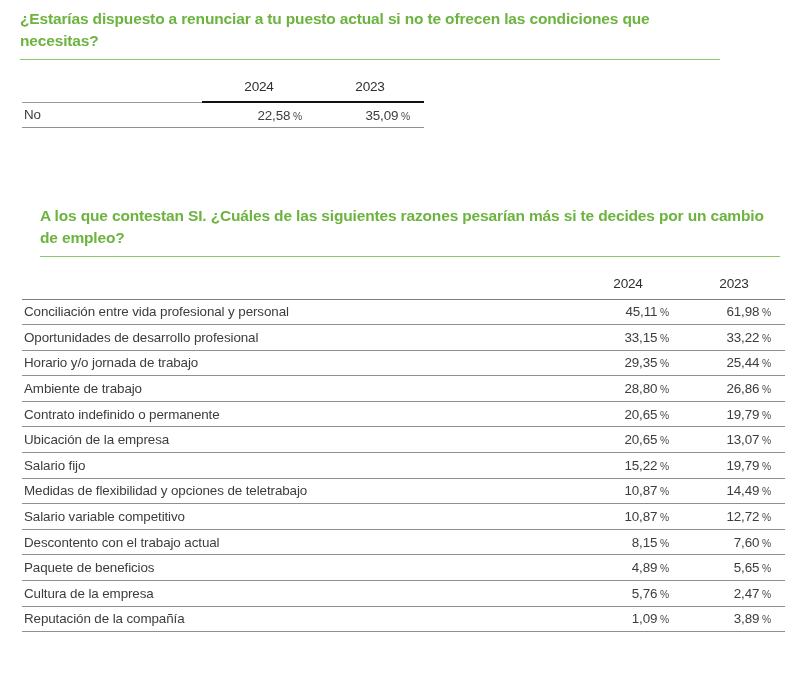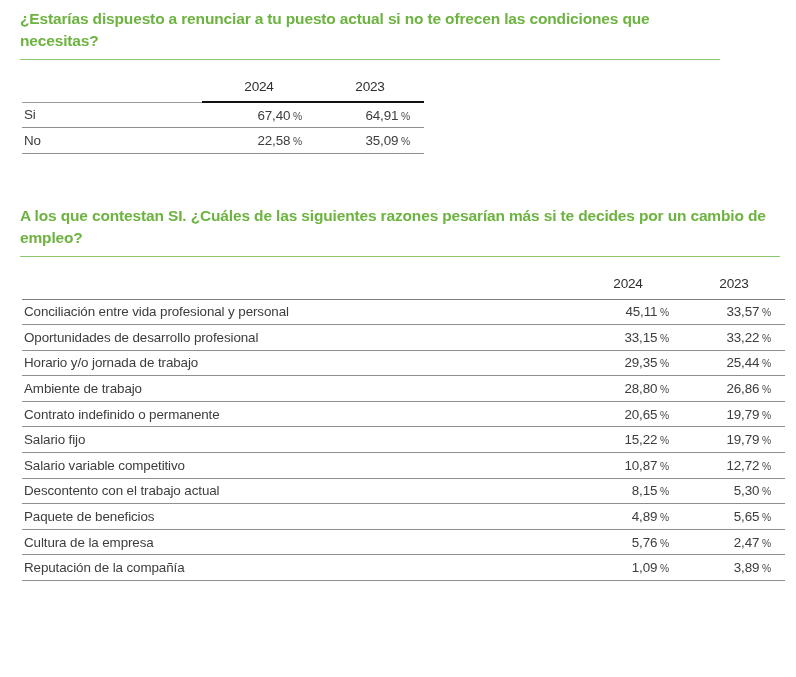--- a/index.html
+++ b/index.html
@@ -36,20 +36,21 @@
     font-size: 15.5px;
     line-height: 22px;
     letter-spacing: -0.15px;
     margin: 0;
     padding: 0 0 7px 0;
     border-bottom: 1.6px solid #8cc76a;
     max-width: 700px;
   }
   .section-heading.full-rule {
     max-width: none;
+    margin-left: 20px;
   }
 
   
   table.data-table {
     border-collapse: collapse;
     table-layout: fixed;
     font-size: 13.3px;
   }
   table.data-table th,
   table.data-table td {
@@ -137,25 +138,20 @@
       </colgroup>
       <thead>
         <tr class="year-head">
           <th class="label-col"></th>
           <th class="num-col">2024</th>
           <th class="num-col">2023</th>
         </tr>
       </thead>
       <tbody>
         <tr>
-          <td class="label-col">Si</td>
-          <td class="num-col"><span>67,40</span><span class="pct">%</span></td>
-          <td class="num-col"><span>64,91</span><span class="pct">%</span></td>
-        </tr>
-        <tr>
           <td class="label-col">No</td>
           <td class="num-col"><span>22,58</span><span class="pct">%</span></td>
           <td class="num-col"><span>35,09</span><span class="pct">%</span></td>
         </tr>
       </tbody>
     </table>
   </div>
 
   <div class="section" id="sec-two">
     <h2 class="section-heading full-rule">A los que contestan SI. ¿Cuáles de las siguientes razones pesarían más si te decides por un cambio de empleo?</h2>
@@ -172,21 +168,21 @@
         <tr class="year-head">
           <th class="label-col"></th>
           <th class="num-col">2024</th>
           <th class="num-col">2023</th>
         </tr>
       </thead>
       <tbody id="table-two-body">
           <tr>
             <td class="label-col">Conciliación entre vida profesional y personal</td>
             <td class="num-col"><span>45,11</span><span class="pct">%</span></td>
-            <td class="num-col"><span>33,57</span><span class="pct">%</span></td>
+            <td class="num-col"><span>61,98</span><span class="pct">%</span></td>
           </tr>
           <tr>
             <td class="label-col">Oportunidades de desarrollo profesional</td>
             <td class="num-col"><span>33,15</span><span class="pct">%</span></td>
             <td class="num-col"><span>33,22</span><span class="pct">%</span></td>
           </tr>
           <tr>
             <td class="label-col">Horario y/o jornada de trabajo</td>
             <td class="num-col"><span>29,35</span><span class="pct">%</span></td>
             <td class="num-col"><span>25,44</span><span class="pct">%</span></td>
@@ -195,33 +191,43 @@
             <td class="label-col">Ambiente de trabajo</td>
             <td class="num-col"><span>28,80</span><span class="pct">%</span></td>
             <td class="num-col"><span>26,86</span><span class="pct">%</span></td>
           </tr>
           <tr>
             <td class="label-col">Contrato indefinido o permanente</td>
             <td class="num-col"><span>20,65</span><span class="pct">%</span></td>
             <td class="num-col"><span>19,79</span><span class="pct">%</span></td>
           </tr>
           <tr>
+            <td class="label-col">Ubicación de la empresa</td>
+            <td class="num-col"><span>20,65</span><span class="pct">%</span></td>
+            <td class="num-col"><span>13,07</span><span class="pct">%</span></td>
+          </tr>
+          <tr>
             <td class="label-col">Salario fijo</td>
             <td class="num-col"><span>15,22</span><span class="pct">%</span></td>
             <td class="num-col"><span>19,79</span><span class="pct">%</span></td>
           </tr>
           <tr>
+            <td class="label-col">Medidas de flexibilidad y opciones de teletrabajo</td>
+            <td class="num-col"><span>10,87</span><span class="pct">%</span></td>
+            <td class="num-col"><span>14,49</span><span class="pct">%</span></td>
+          </tr>
+          <tr>
             <td class="label-col">Salario variable competitivo</td>
             <td class="num-col"><span>10,87</span><span class="pct">%</span></td>
             <td class="num-col"><span>12,72</span><span class="pct">%</span></td>
           </tr>
           <tr>
             <td class="label-col">Descontento con el trabajo actual</td>
             <td class="num-col"><span>8,15</span><span class="pct">%</span></td>
-            <td class="num-col"><span>5,30</span><span class="pct">%</span></td>
+            <td class="num-col"><span>7,60</span><span class="pct">%</span></td>
           </tr>
           <tr>
             <td class="label-col">Paquete de beneficios</td>
             <td class="num-col"><span>4,89</span><span class="pct">%</span></td>
             <td class="num-col"><span>5,65</span><span class="pct">%</span></td>
           </tr>
           <tr>
             <td class="label-col">Cultura de la empresa</td>
             <td class="num-col"><span>5,76</span><span class="pct">%</span></td>
             <td class="num-col"><span>2,47</span><span class="pct">%</span></td>

